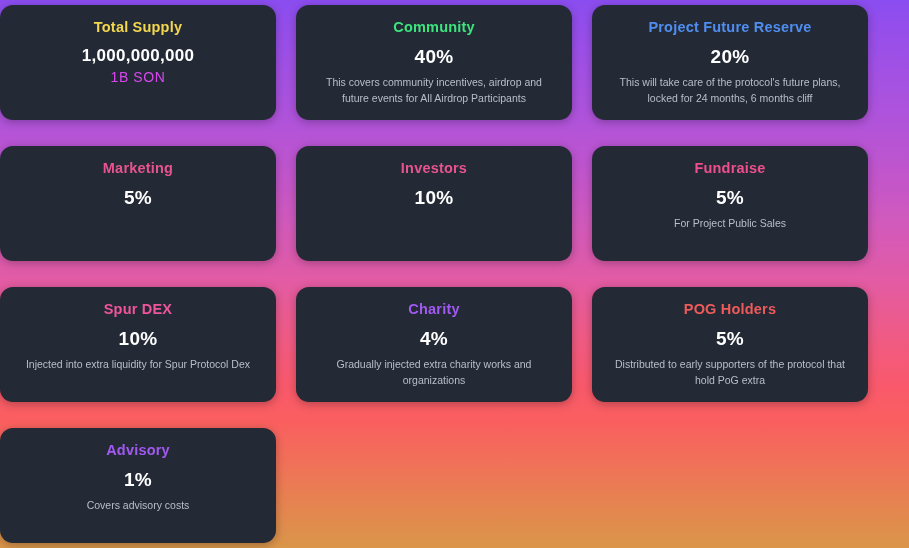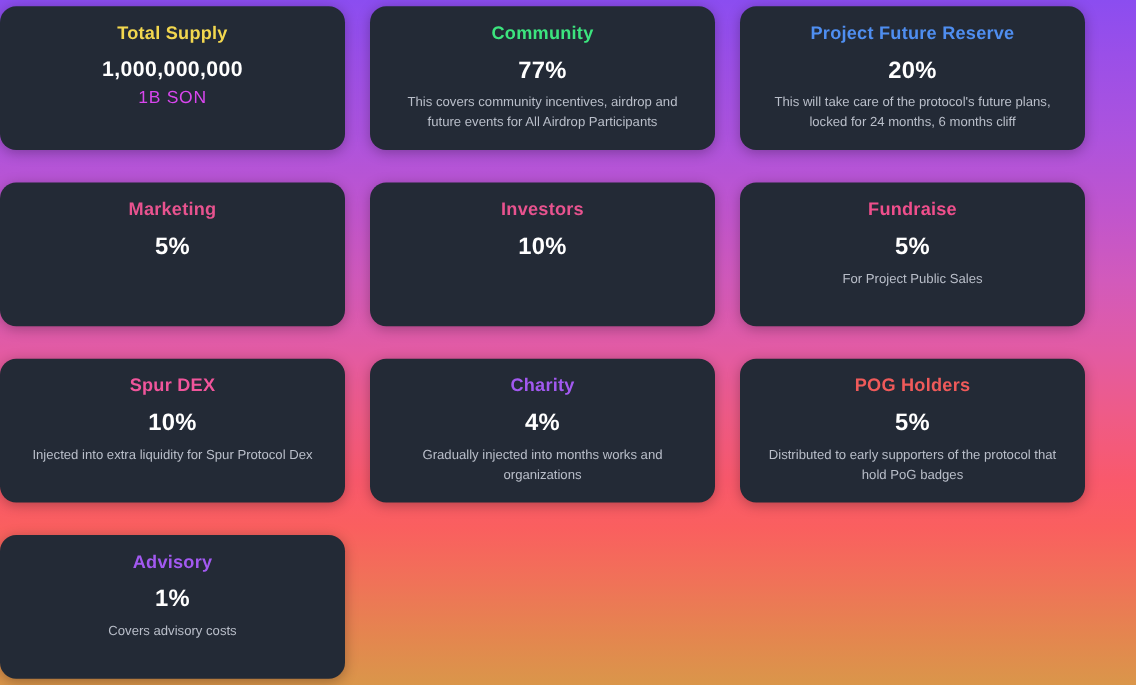--- a/index.html
+++ b/index.html
@@ -103,21 +103,21 @@
 <body>
 
 <div id="tokenomics-grid">
     <div class="stat-card">
       <div class="card-title" style="color: rgb(242, 215, 79);">Total Supply</div>
       <div class="card-value big">1,000,000,000</div>
       <div class="card-subvalue">1B SON</div>
     </div>
     <div class="stat-card">
       <div class="card-title" style="color: rgb(60, 228, 126);">Community</div>
-      <div class="card-value">77%</div>
+      <div class="card-value">40%</div>
       <div class="card-desc">This covers community incentives, airdrop and future events for All Airdrop Participants</div>
     </div>
     <div class="stat-card">
       <div class="card-title" style="color: rgb(79, 142, 240);">Project Future Reserve</div>
       <div class="card-value">20%</div>
       <div class="card-desc">This will take care of the protocol's future plans, locked for 24 months, 6 months cliff</div>
     </div>
     <div class="stat-card">
       <div class="card-title" style="color: rgb(232, 83, 143);">Marketing</div>
       <div class="card-value">5%</div>
@@ -132,25 +132,25 @@
       <div class="card-desc">For Project Public Sales</div>
     </div>
     <div class="stat-card">
       <div class="card-title" style="color: rgb(240, 85, 155);">Spur DEX</div>
       <div class="card-value">10%</div>
       <div class="card-desc">Injected into extra liquidity for Spur Protocol Dex</div>
     </div>
     <div class="stat-card">
       <div class="card-title" style="color: rgb(162, 89, 240);">Charity</div>
       <div class="card-value">4%</div>
-      <div class="card-desc">Gradually injected into months works and organizations</div>
+      <div class="card-desc">Gradually injected extra charity works and organizations</div>
     </div>
     <div class="stat-card">
       <div class="card-title" style="color: rgb(239, 90, 90);">POG Holders</div>
       <div class="card-value">5%</div>
-      <div class="card-desc">Distributed to early supporters of the protocol that hold PoG badges</div>
+      <div class="card-desc">Distributed to early supporters of the protocol that hold PoG extra</div>
     </div>
     <div class="stat-card solo">
       <div class="card-title" style="color: rgb(162, 89, 240);">Advisory</div>
       <div class="card-value">1%</div>
       <div class="card-desc">Covers advisory costs</div>
     </div>
   </div>
 
 </body></html>

